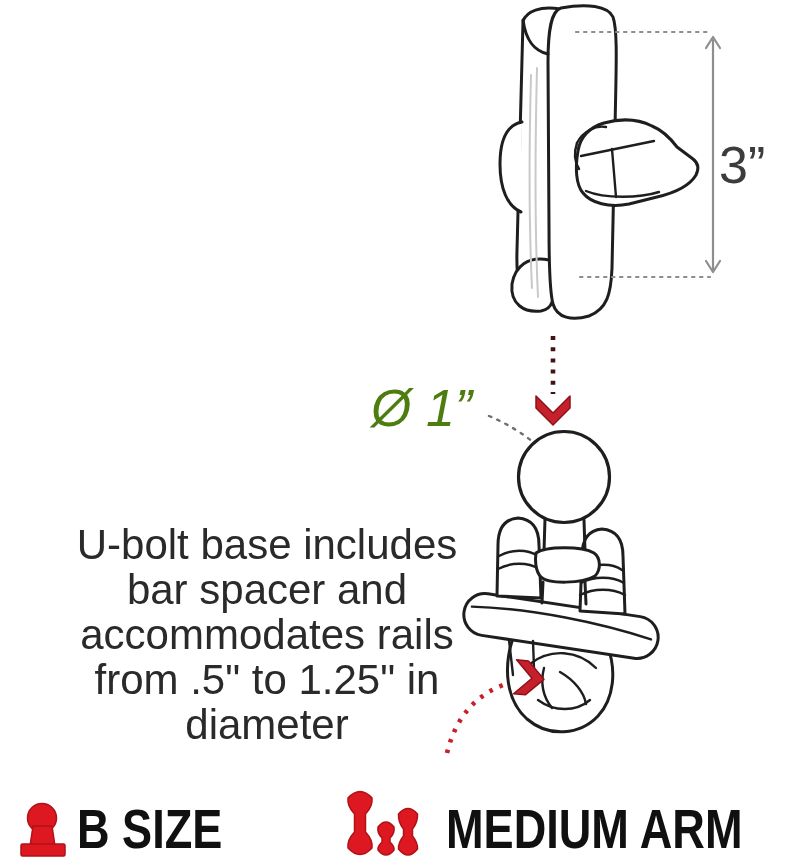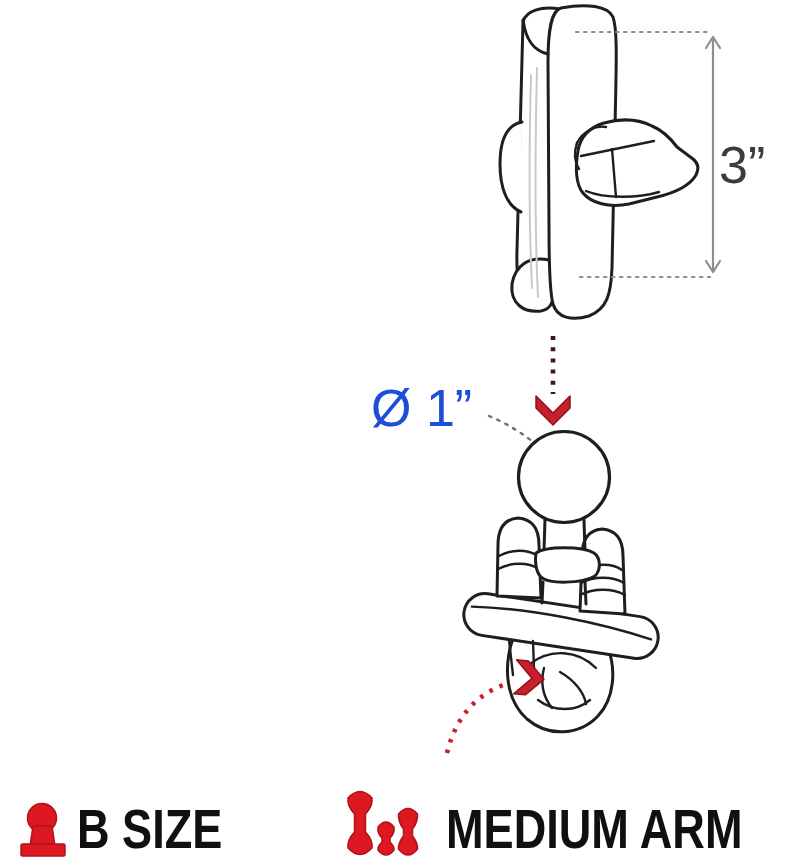--- a/index.html
+++ b/index.html
@@ -3,21 +3,21 @@
 <meta charset="utf-8">
 <style>
   html,body{margin:0;padding:0;background:#ffffff;}
   #stage{
     position:relative;width:800px;height:863px;background:#ffffff;overflow:hidden;
     font-family:"Liberation Sans","DejaVu Sans",sans-serif;
   }
   #artwork{position:absolute;left:0;top:0;width:800px;height:863px;}
   .lbl{position:absolute;white-space:nowrap;}
   #dim-label{left:719px;top:139px;font-size:52px;line-height:1;color:#3c3c3c;}
-  #dia-label{left:371px;top:382px;font-size:52px;line-height:1;color:#1d4ed8;}
+  #dia-label{left:371px;top:382px;font-size:52px;line-height:1;color:#4d7c0f;font-style:italic;}
   #desc{position:absolute;left:55px;top:522px;width:424px;text-align:center;
         font-size:42px;line-height:45px;color:#2a2a2a;}
   .desc-line{white-space:nowrap;}
   .footer-label{font-weight:bold;color:#101010;font-size:55px;line-height:55px;
         transform:scaleX(0.82);transform-origin:left center;letter-spacing:0;}
   #size-label{left:77px;top:802px;}
   #arm-label{left:446px;top:802px;}
 </style>
 </head>
 <body>
@@ -129,18 +129,25 @@
       <path d="M 348,798 Q 360,785 372,798 Q 373,806 365.5,814 L 365.5,832 Q 373,840 372,848 Q 360,861 348,848 Q 347,840 354.5,832 L 354.5,814 Q 347,806 348,798 Z"></path>
       <path d="M 378,827 Q 386,817 394,827 Q 395,833 390,838 L 390,842 Q 395,847 394,850 Q 386,860 378,850 Q 377,847 382,842 L 382,838 Q 377,833 378,827 Z"></path>
       <path d="M 398.5,814 Q 408,803 417.5,814 Q 418,822 412.5,829 L 412.5,836 Q 418,843 417.5,849 Q 408,861 398.5,849 Q 398,843 403.5,836 L 403.5,829 Q 398,822 398.5,814 Z"></path>
     </g>
   </svg>
 
   <div class="lbl" id="dim-label">3”</div>
 
   <div class="lbl" id="dia-label">Ø 1”</div>
 
+  <div id="desc">
+    <div class="desc-line">U-bolt base includes</div>
+    <div class="desc-line">bar spacer and</div>
+    <div class="desc-line">accommodates rails</div>
+    <div class="desc-line">from .5" to 1.25" in</div>
+    <div class="desc-line">diameter</div>
+  </div>
 
   <div class="lbl footer-label" id="size-label">B SIZE</div>
 
   <div class="lbl footer-label" id="arm-label">MEDIUM ARM</div>
 
 </div>
 
 </body></html>

